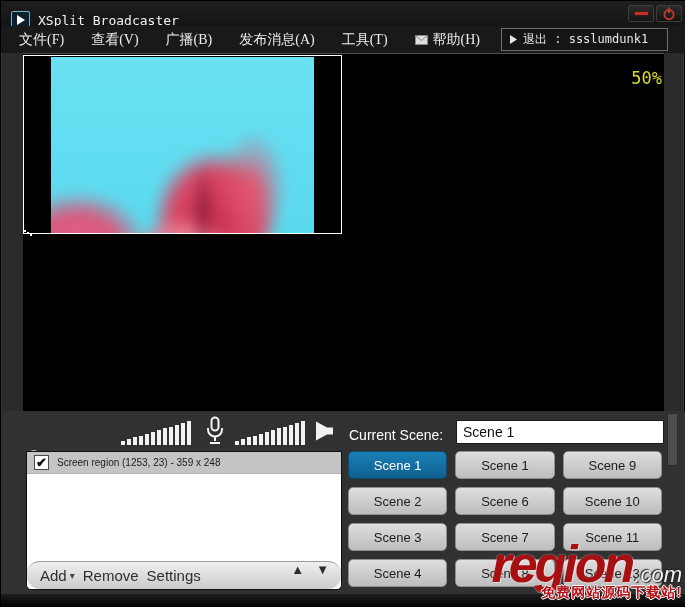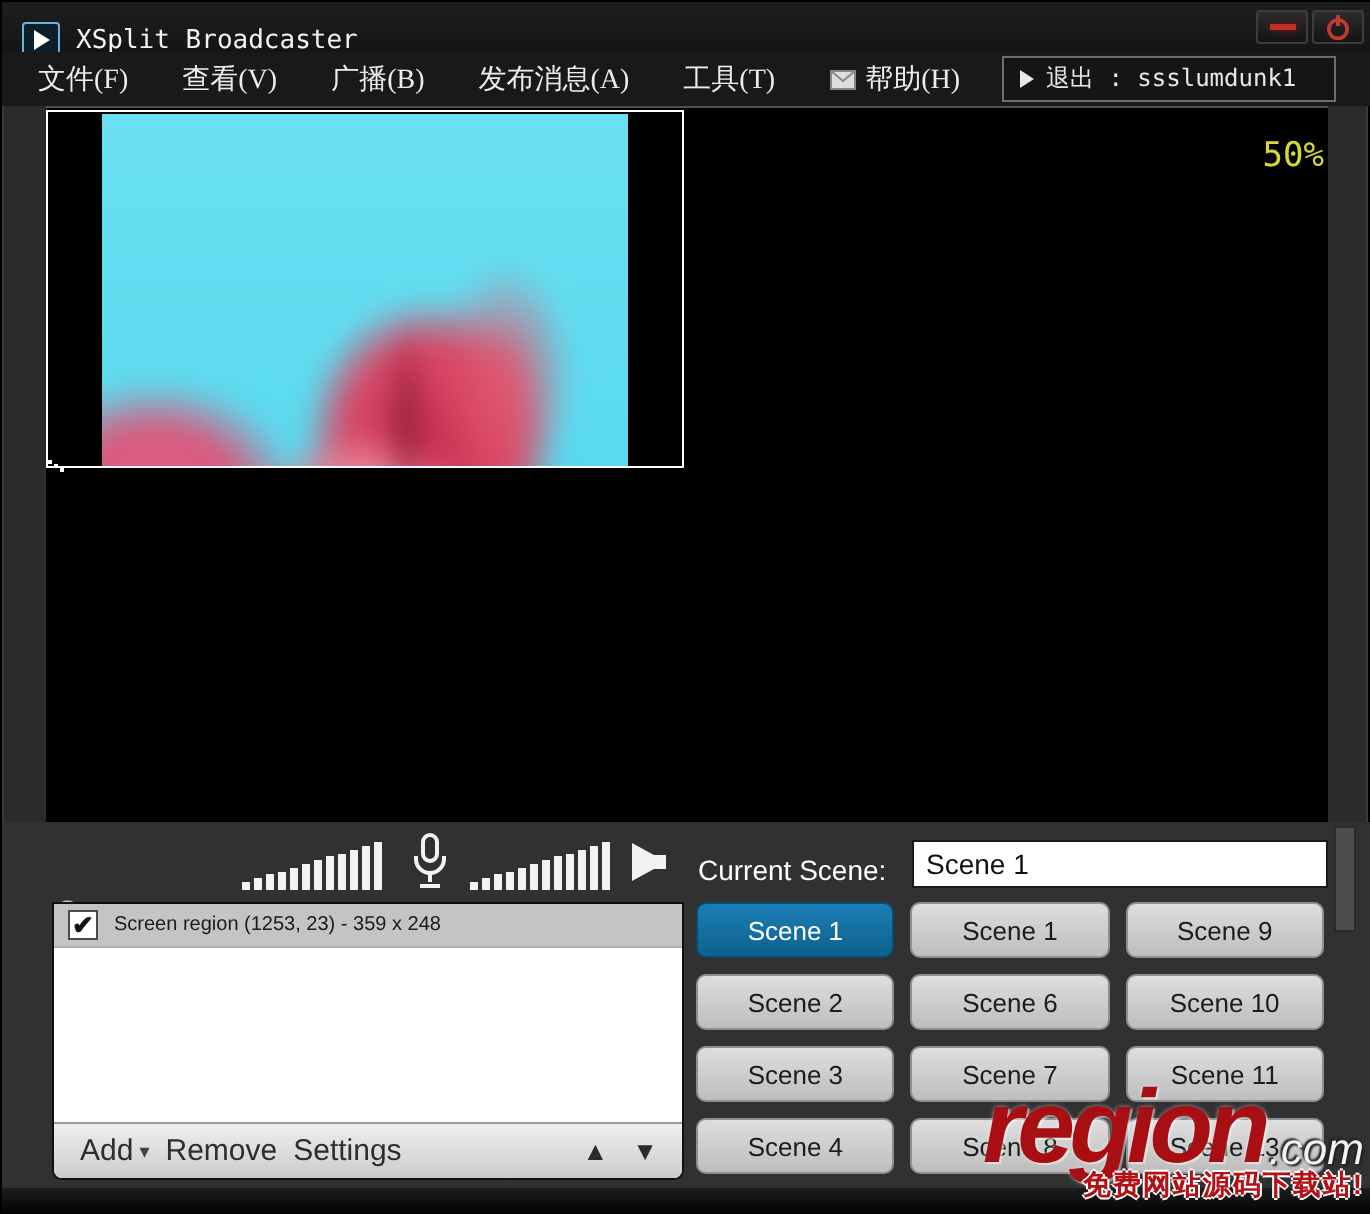--- a/index.html
+++ b/index.html
@@ -76,21 +76,21 @@
                 background:#fff; }
   .source-row { height:22px; background:#c4c4c4; display:flex; align-items:center;
                 border-bottom:1px solid #b0b0b0; }
   .checkbox { width:15px; height:15px; background:#fff; border:1px solid #4a4a4a;
               margin-left:7px; display:flex; align-items:center; justify-content:center;
               font-size:13px; font-weight:bold; color:#111; line-height:1; }
   .source-text { margin-left:8px; font-size:10px; color:#1b1b1b; white-space:nowrap; }
 
   .list-toolbar { position:absolute; left:0; bottom:0; width:100%; height:28px;
                   background:linear-gradient(#efefef,#cbcbcb); border-top:1px solid #9c9c9c;
-                  display:flex; align-items:center; color:#2e2e2e; font-size:15px; }
+                  display:flex; color:#2e2e2e; font-size:15px;border-radius:13px; }
   .tb-btn { padding:0 4px; display:flex; align-items:center; gap:3px; }
   .tb-add { margin-left:9px; }
   .caret { font-size:10px; color:#444; }
   .tb-arrows { margin-left:auto; margin-right:12px; display:flex; gap:12px;
                font-size:13px; color:#2b2b2b; }
 
   .current-scene-label { position:absolute; left:348px; top:16px; color:#ffffff; font-size:14px; }
   .current-scene-input { position:absolute; left:455px; top:9px; width:208px; height:24px;
                background:#fff; border:1px solid #1a1a1a; font-size:14px; color:#111;
                padding-left:6px; font-family:"Liberation Sans", sans-serif; }

